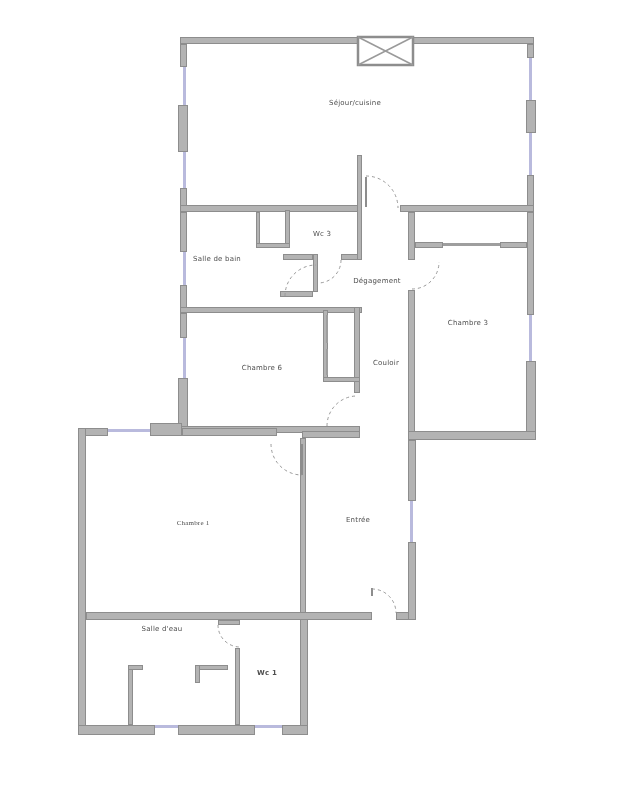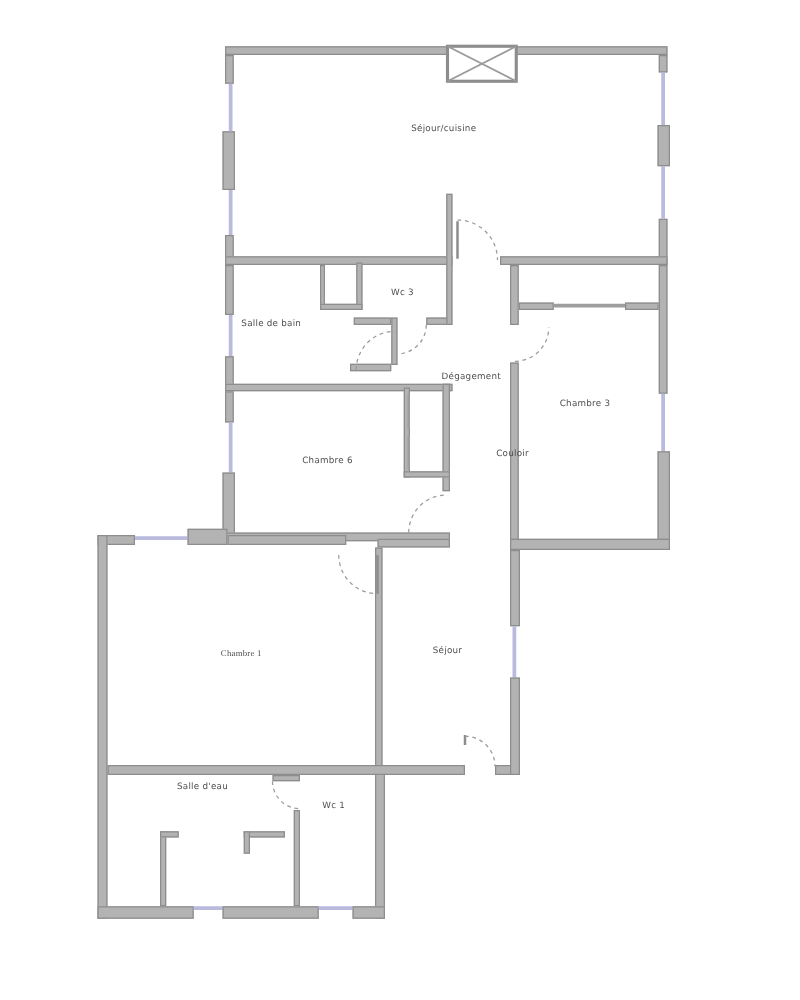--- a/index.html
+++ b/index.html
@@ -137,22 +137,22 @@
       <line x1="372" y1="588" x2="372" y2="596" stroke="#8d8d8d" stroke-width="2"></line>
       <path d="M 372 589 A 24 24 0 0 1 396 613" fill="none" stroke="#9a9a9a" stroke-width="1" stroke-dasharray="3,3"></path>
     </g>
 
     <path d="M 218 625 A 22 22 0 0 0 240 647" fill="none" stroke="#9a9a9a" stroke-width="1" stroke-dasharray="3,3"></path>
   </svg>
 
   <div class="room-label" style="left:355px;top:103px;">Séjour/cuisine</div>
   <div class="room-label" style="left:322px;top:234px;">Wc 3</div>
   <div class="room-label" style="left:217px;top:259px;">Salle de bain</div>
-  <div class="room-label" style="left:377px;top:281px;margin-top:20px;">Dégagement</div>
+  <div class="room-label" style="left:377px;top:281px;">Dégagement</div>
   <div class="room-label" style="left:468px;top:323px;">Chambre 3</div>
   <div class="room-label" style="left:262px;top:368px;">Chambre 6</div>
-  <div class="room-label" style="left:386px;top:363px;margin-left:24px;">Couloir</div>
+  <div class="room-label" style="left:386px;top:363px;">Couloir</div>
   <div class="room-label" style="left:193px;top:523px;font-family:Liberation Serif, serif;">Chambre 1</div>
-  <div class="room-label" style="left:358px;top:520px;">Séjour</div>
+  <div class="room-label" style="left:358px;top:520px;">Entrée</div>
   <div class="room-label" style="left:162px;top:629px;">Salle d'eau</div>
-  <div class="room-label" style="left:267px;top:644px;">Wc 1</div>
+  <div class="room-label" style="left:267px;top:673px;font-weight:bold;">Wc 1</div>
 
 </div>
 
 </body></html>

